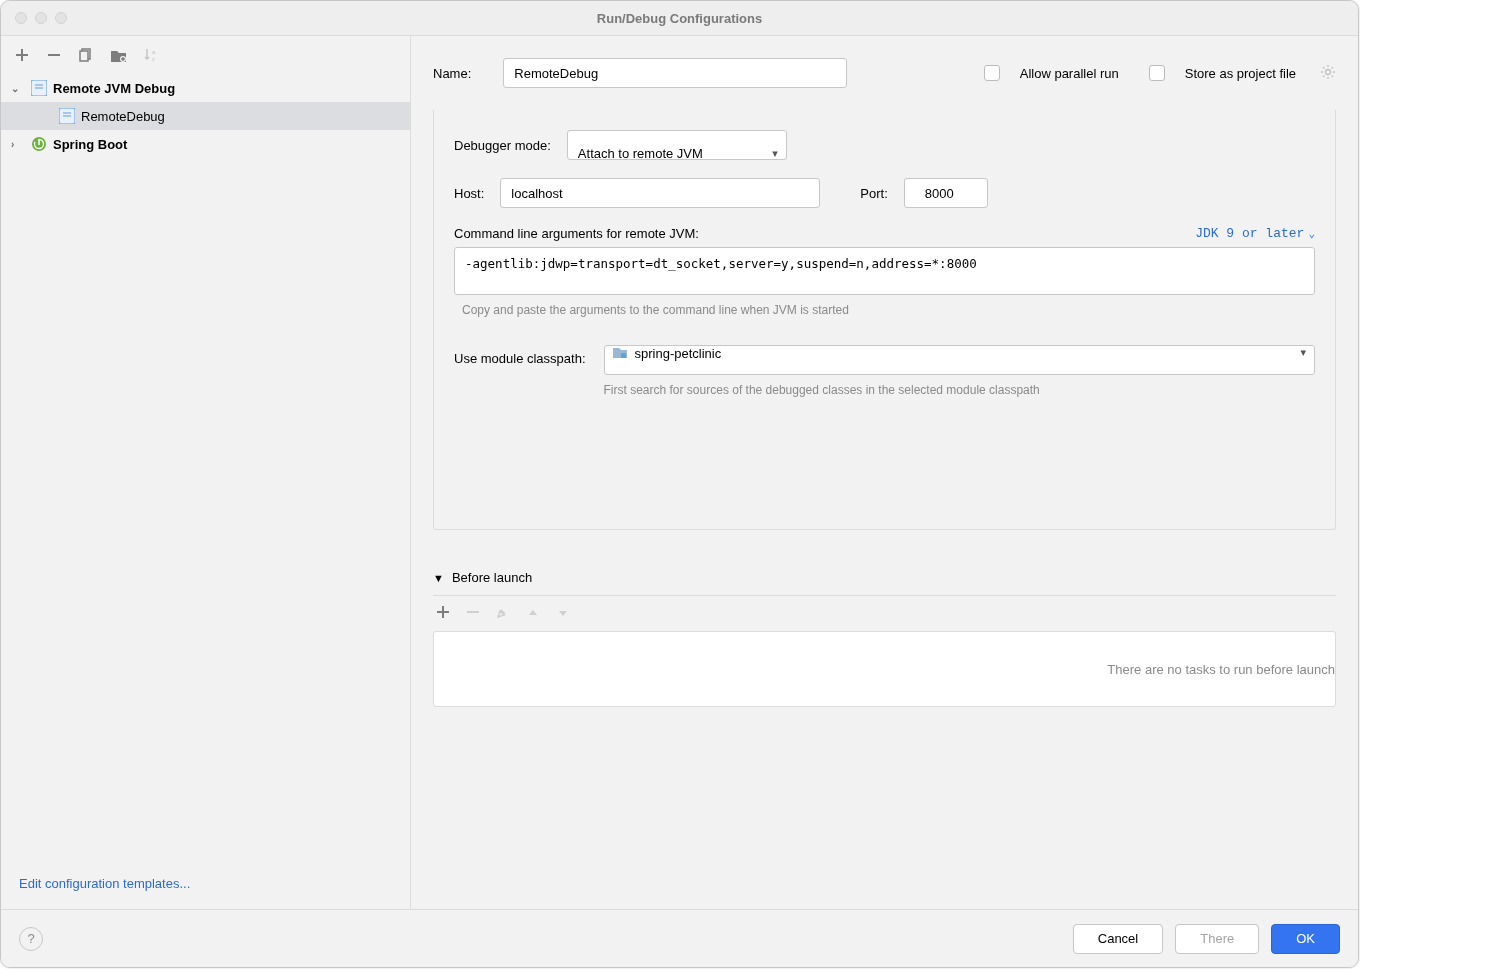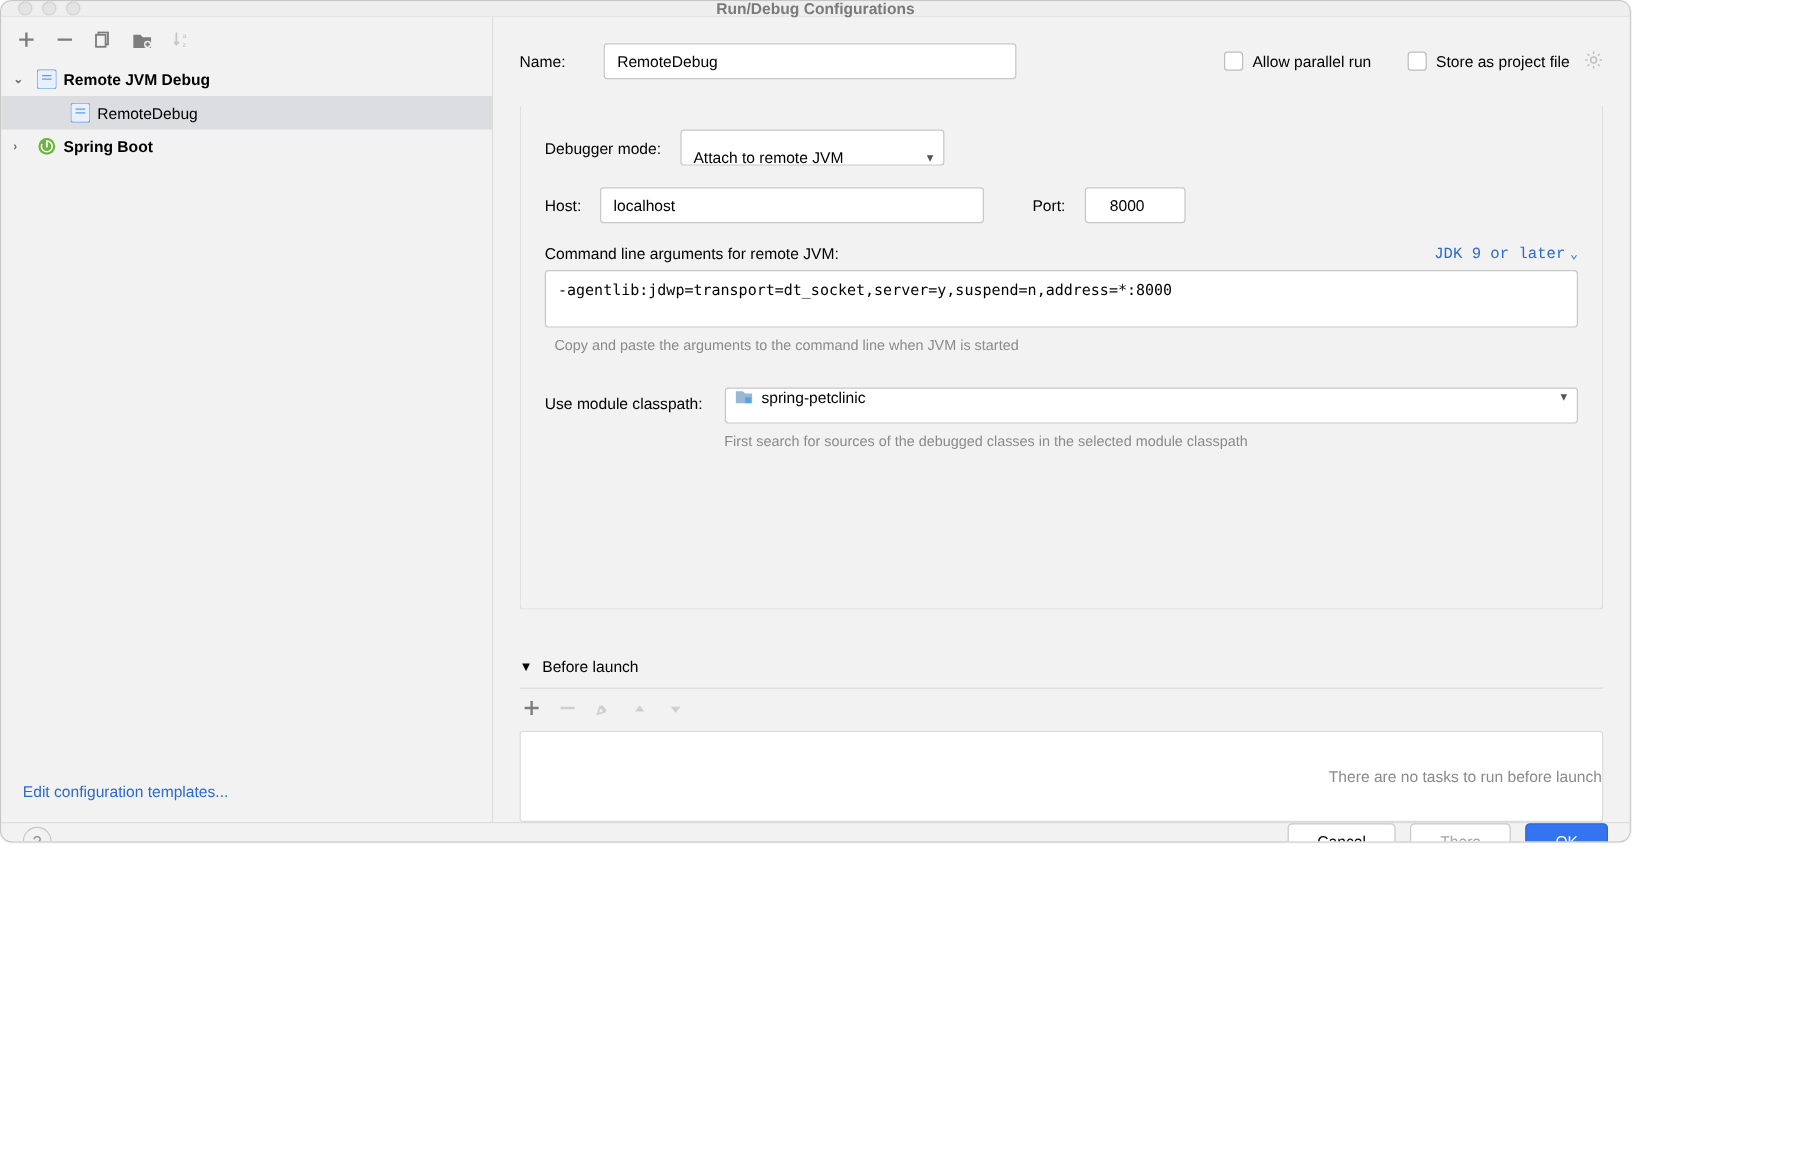--- a/index.html
+++ b/index.html
@@ -7,21 +7,21 @@
   font-family: -apple-system, "Helvetica Neue", Arial, sans-serif;
   font-size: 13px;
   color: #000;
   background: #fff;
   width: 1503px;
   height: 969px;
   overflow: hidden;
 }
 .window {
   width: 1359px;
-  height: 702px;
+  height: 968px;
   margin: 0;
   border: 1px solid #c7c7c7;
   border-radius: 10px;
   background: #f2f2f2;
   display: flex;
   flex-direction: column;
   overflow: hidden;
   box-shadow: 0 0 0 1px rgba(0,0,0,0.05);
 }
 .titlebar {
@@ -99,21 +99,21 @@
 input[type="text"].inp {
   height: 30px;
   border: 1px solid #c7c7c7;
   border-radius: 3px;
   background: #fff;
   padding: 0 10px;
   font-size: 13px;
 }
 .namefield { width: 344px; margin-left: 14px;}
 .checks { margin-left: auto; display: flex; gap: 30px; align-items: center; }
-.chk { display: flex; align-items: center; gap: 8px; cursor: pointer; }
+.chk { display: flex; align-items: center; gap: 20px; cursor: pointer; }
 .chk input { appearance: none; width: 16px; height: 16px; border: 1px solid #bdbdbd; border-radius: 3px; background: #fff; }
 .gear { color: #bdbdbd; margin-left: 4px; }
 .tabs {
   display: flex;
   gap: 30px;
   border-bottom: 1px solid #dcdcdc;
   padding-left: 10px;
 }
 .tab { padding: 8px 4px 10px; cursor: pointer; color: #000; }
 .tab.active { border-bottom: 3px solid #3574f0; font-weight: 500; }

